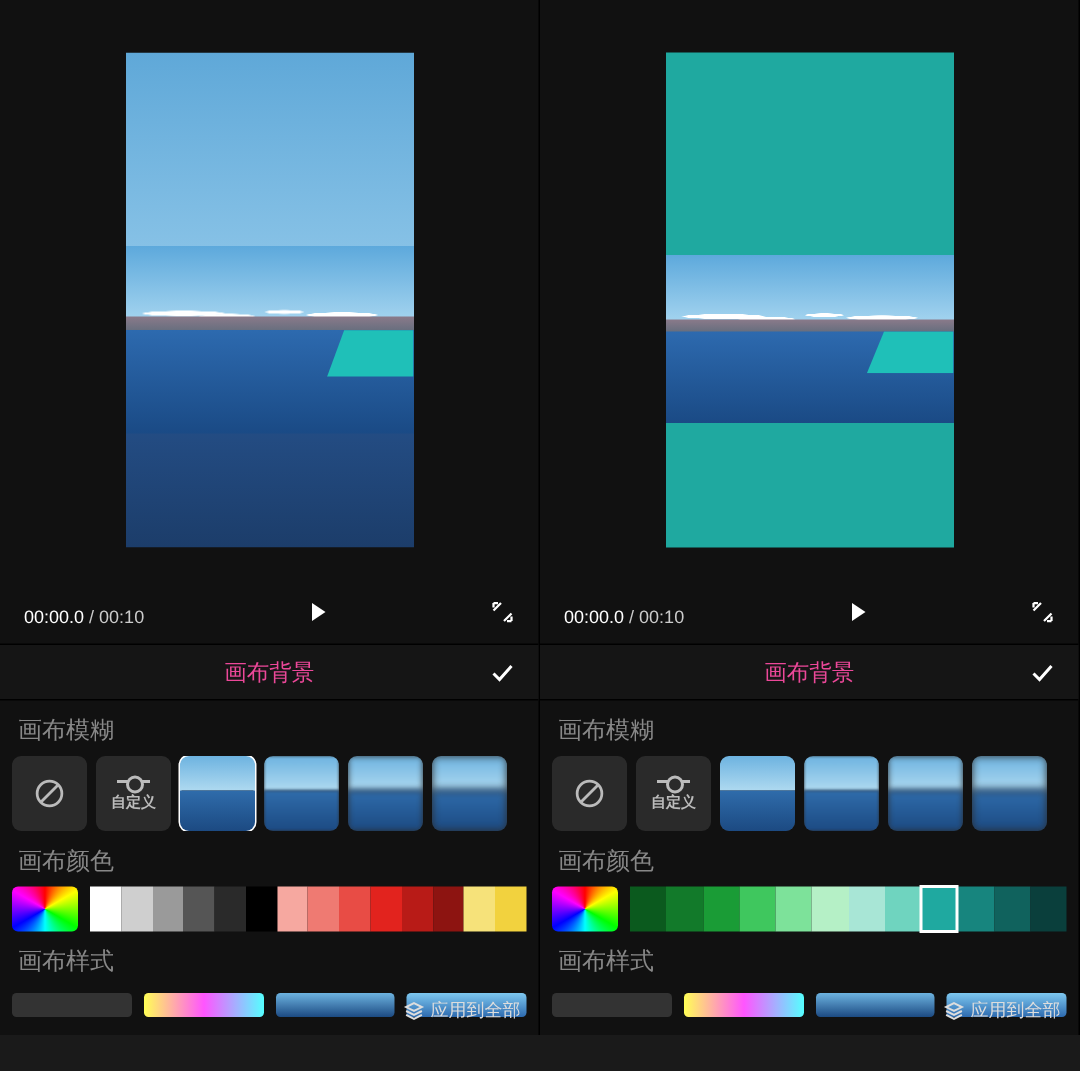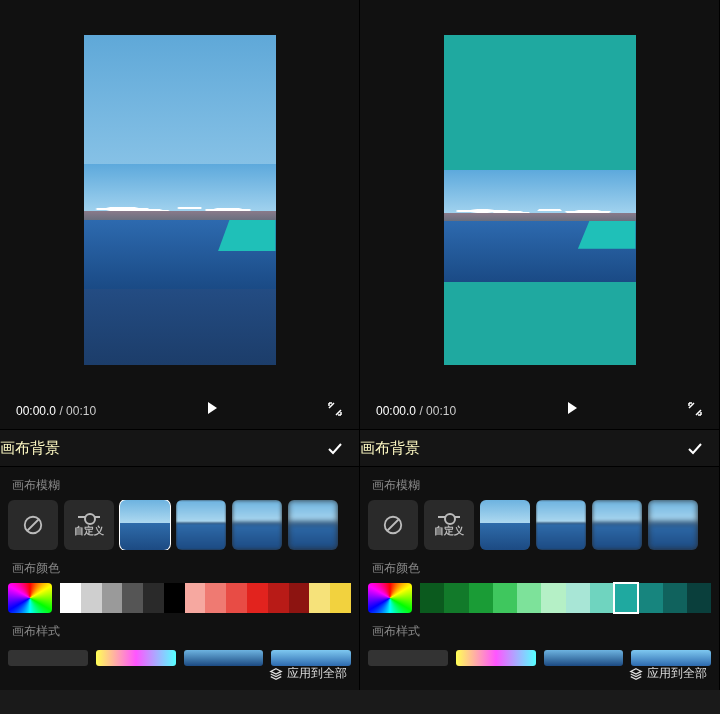--- a/index.html
+++ b/index.html
@@ -91,32 +91,32 @@
   }
   .expand-icon { color:#fff; font-size:16px;}
 
   .toolbar {
     height:38px;
     border-top:1px solid #000;
     border-bottom:1px solid #000;
     background:#151515;
     display:flex;
     align-items:center;
-    justify-content:flex-start;
+    justify-content:center;
     position:relative;
-    color:#fef9c3;
+    color:#ec4899;
     font-size:15px;
   }
   .toolbar .check {
     position:absolute; right:14px; top:9px;
     color:#fff;
   }
 
   .section-label {
-    font-size:12px;
+    font-size:16px;
     color:#888;
     padding:10px 12px 6px;
     font-family:Liberation Serif, serif;
   }
 
   .thumb-row {
     display:flex;
     gap:6px;
     padding:0 8px;
     overflow:hidden;

